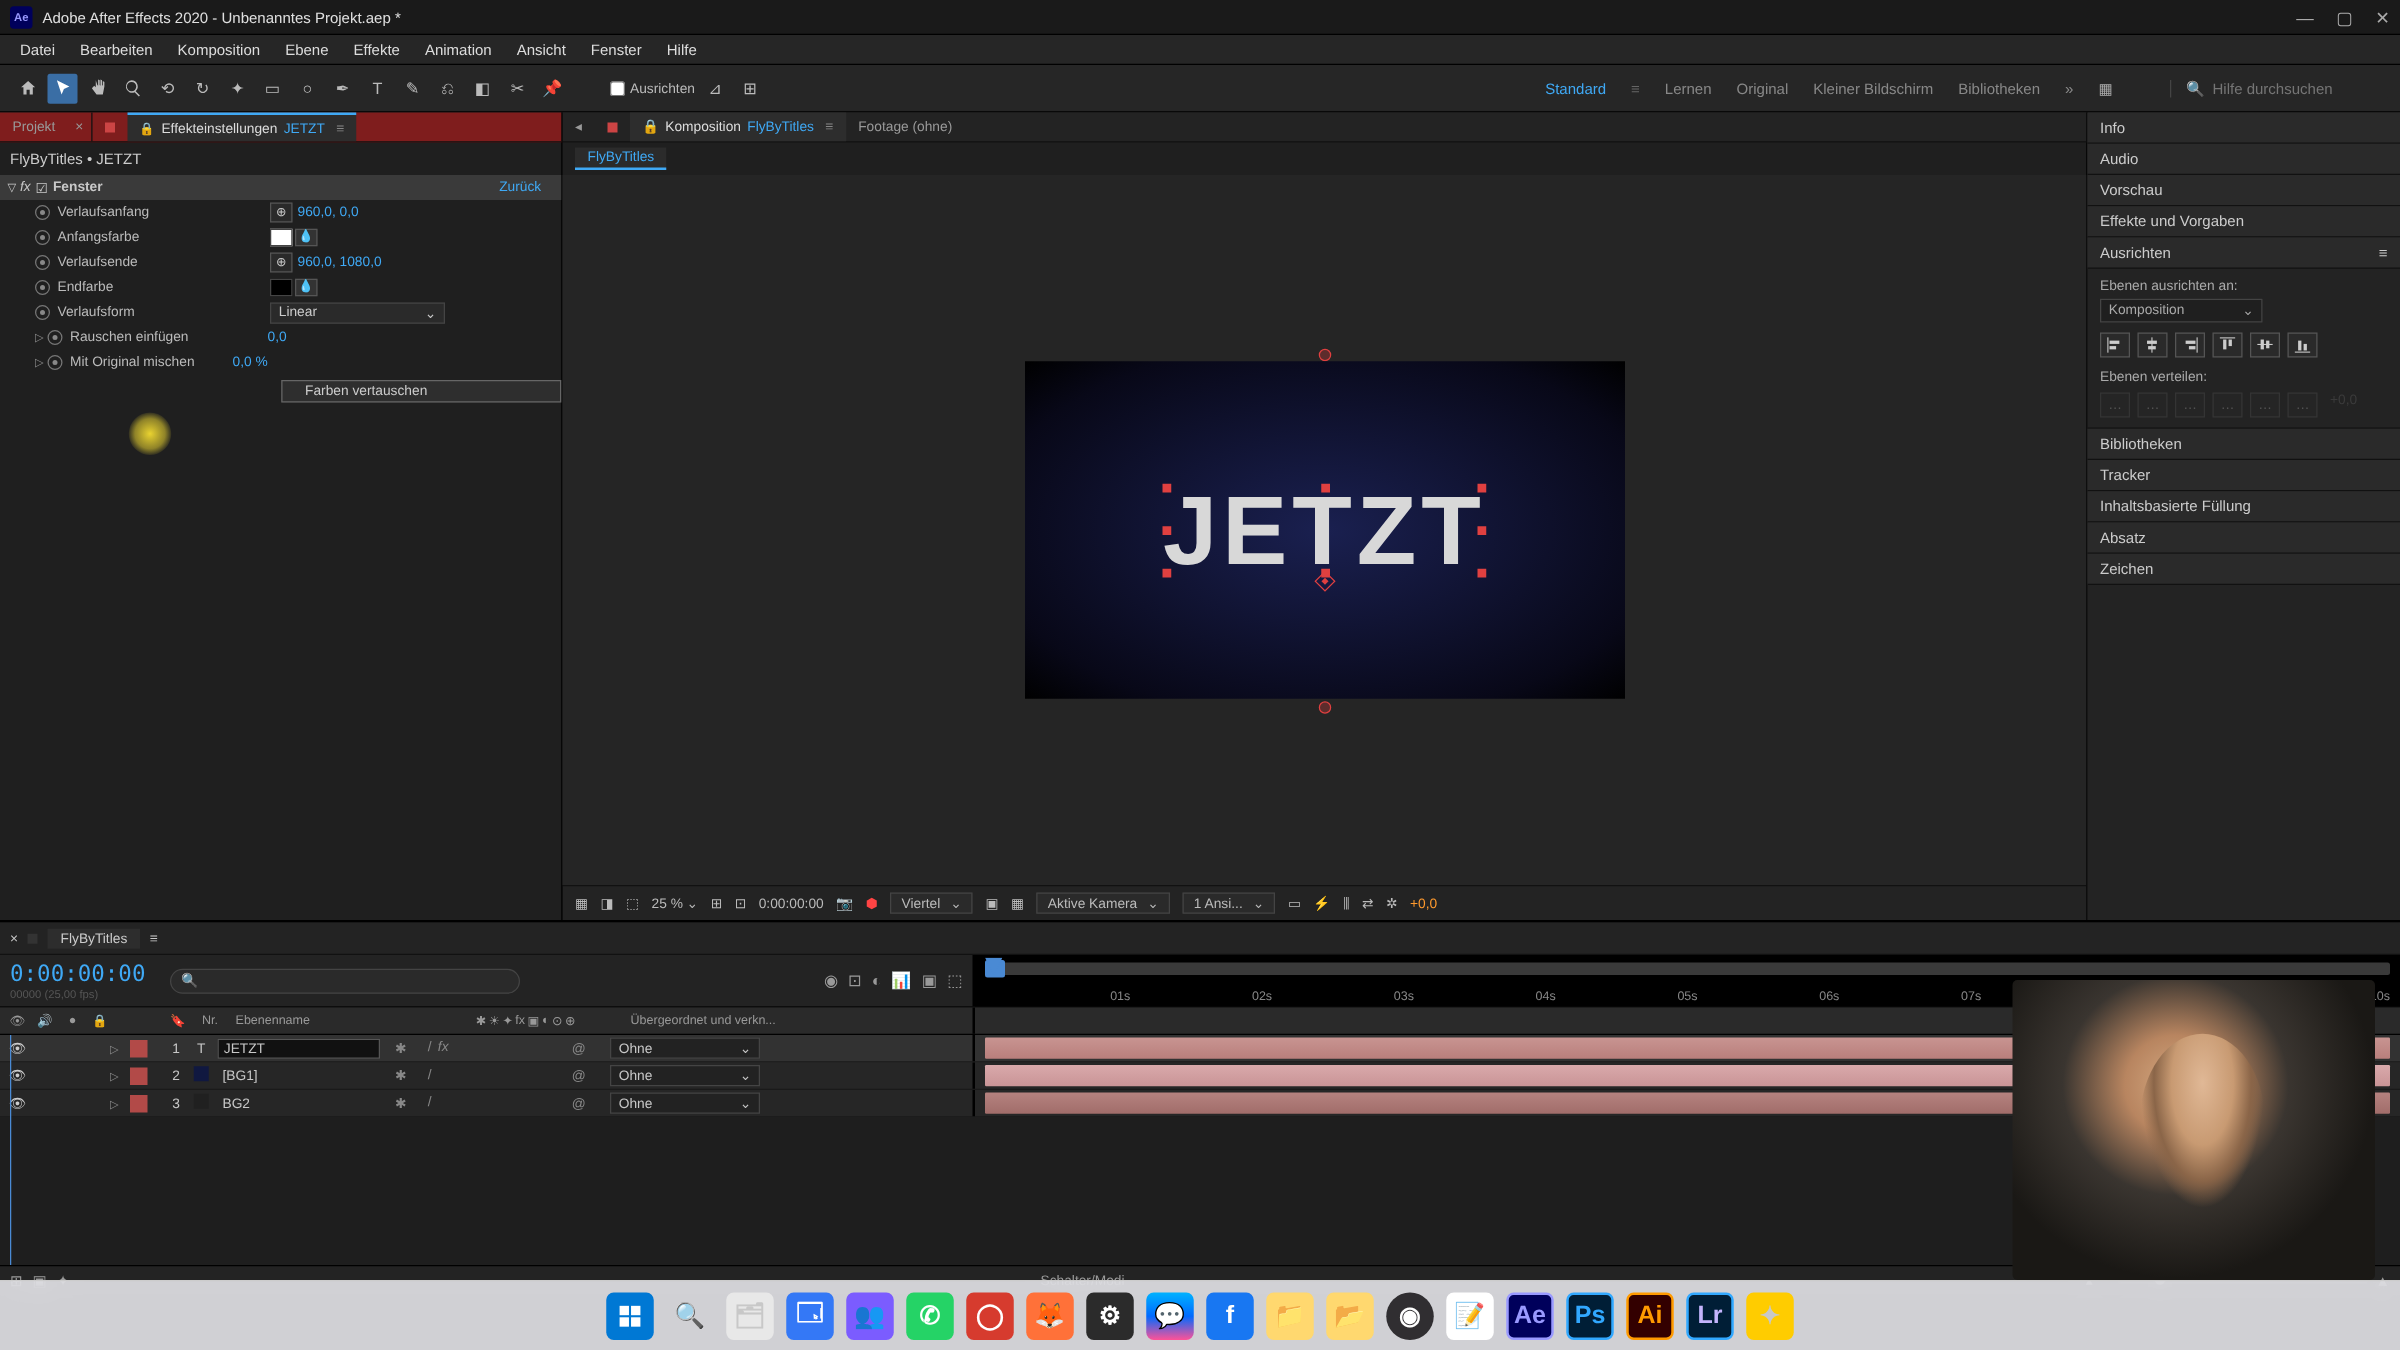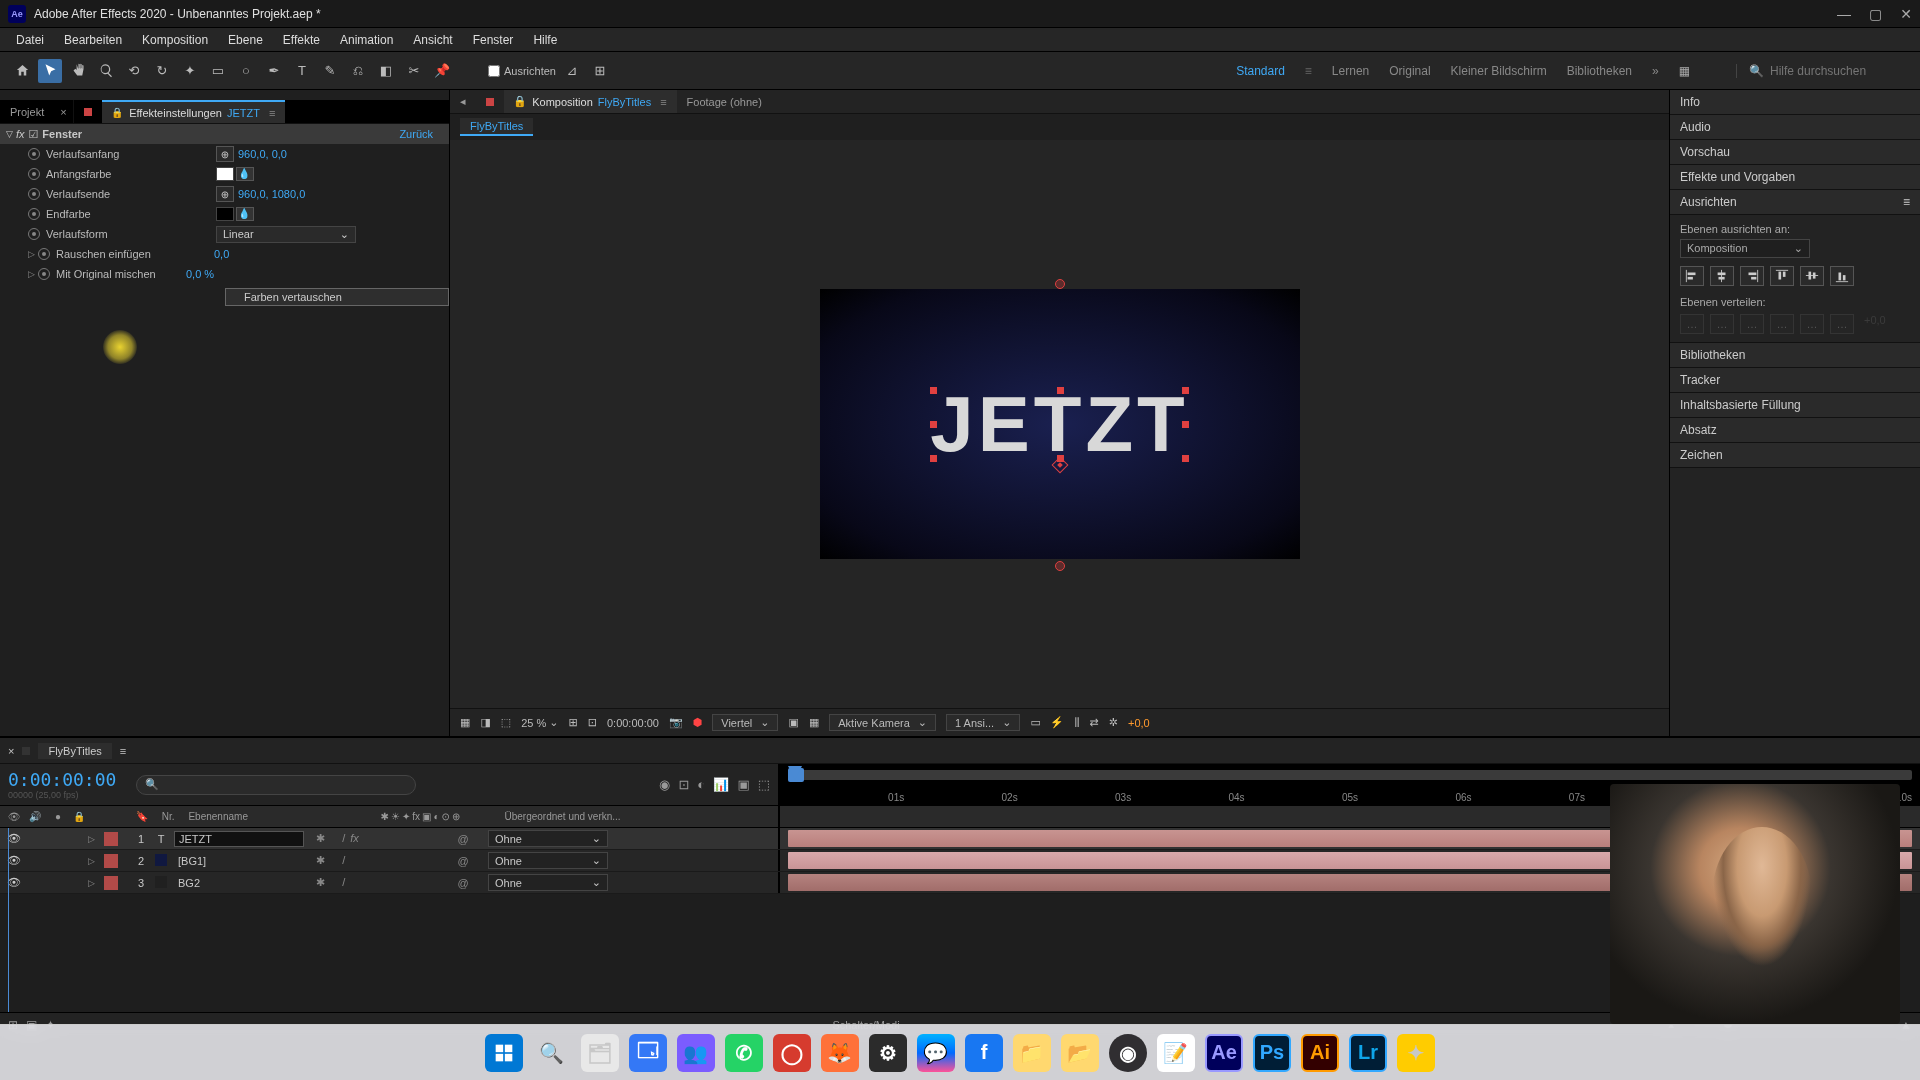--- a/index.html
+++ b/index.html
@@ -29,21 +29,21 @@
 .ws-tab.active { color: #3fa9f5; }
 .search-wrap { display: flex; align-items: center; gap: 6px; margin-left: 16px; border-left: 1px solid #444; padding-left: 12px; }
 .search-inp { background: #262626; border: none; color: #888; width: 140px; font-size: 12px; }
 .grid-ico { margin-right: 10px; color:#aaa; }
 
 
 .main { display: flex; height: 646px; }
 
 
 .left-panel { width: 450px; background: #1f1f1f; border-right: 1px solid #000; display: flex; flex-direction: column; }
-.panel-tabs { height: 24px; display: flex; align-items: center; border-bottom: 1px solid #111; background: #000000; font-size: 11px; margin-top: 10px; }
+.panel-tabs { height: 24px; display: flex; align-items: center; border-bottom: 1px solid #111; background: #7f1d1d; font-size: 11px; }
 .ptab { padding: 0 10px; color: #999; height: 100%; display: flex; align-items: center; gap: 5px; }
 .ptab.close-x { font-size:11px; padding:0 6px; }
 .ptab.active { background: #2d2d2d; color: #ddd; border-top: 2px solid #3fa9f5; }
 .lock-ico { font-size: 10px; }
 .ptab .linked { color: #3fa9f5; }
 .bread { padding: 6px 8px; color: #ccc; font-size: 12px; }
 
 .effect-header { background: #3a3a3a; display: flex; align-items: center; padding: 2px 6px; height: 20px; }
 .effect-header .tri { margin-right: 3px; font-size:9px; }
 .effect-header .fx { font-style: italic; margin-right: 4px; }
@@ -156,21 +156,21 @@
 .tl-footer .ico { margin-right:8px; font-size:12px;}
 
 
 .taskbar { position: absolute; bottom: 0; left: 0; right: 0; height: 56px; background: rgba(240,240,245,0.85); backdrop-filter: blur(8px); display: flex; align-items: center; justify-content: center; gap: 10px; border-top: 1px solid #ccc;}
 .tb-ico { width: 38px; height: 38px; border-radius: 6px; display: flex; align-items: center; justify-content: center; font-size: 20px; font-weight: bold; cursor: pointer;}
 .tb-ico.win { background:#0078d4; color:#fff;}
 .tb-ico.search { color:#555;}
 .tb-ico.ae { background:#00005b; color:#9999ff; border:2px solid #9999ff;}
 .tb-ico.ps { background:#001e36; color:#31a8ff; border:2px solid #31a8ff;}
 .tb-ico.ai { background:#330000; color:#ff9a00; border:2px solid #ff9a00;}
-.tb-ico.lr { background:#001e36; color:#0ea5e9; border:2px solid #31a8ff;}
+.tb-ico.lr { background:#001e36; color:#c4b5fd; border:2px solid #31a8ff;}
 .tb-ico.ff { background:#ff7139; color:#fff;}
 .tb-ico.wa { background:#25d366; color:#fff;}
 .tb-ico.fb { background:#1877f2; color:#fff;}
 .tb-ico.folder { background:#ffd86f; color:#b8860b;}
 .tb-ico.obs { background:#302e31; color:#fff; border-radius:50%;}
 .tb-ico.mes { background: linear-gradient(#00b2ff,#006aff,#ff5297); color:#fff;}
 
 
 .webcam { position:absolute; right: 20px; bottom: 56px; width: 290px; height: 240px; background: radial-gradient(ellipse at 45% 35%, #d4a880 0%, #b88560 18%, #3a3530 40%, #1a1815 70%); border-radius: 4px; overflow:hidden;}
 .webcam::after { content:''; position:absolute; left:35%; top:18%; width:100px; height:140px; background: radial-gradient(ellipse at 50% 28%, #e0b896 0%, #c89a72 35%, #8a6548 55%, transparent 70%); border-radius: 50% 50% 45% 45%;}
@@ -268,20 +268,21 @@
       <div class="ptab" style="border-left:1px solid #111;">
           <span style="width:8px;height:8px;background:#c44;display:inline-block;"></span>
         </div>
       <div class="ptab active">
         <span class="lock-ico">🔒</span>
         <span>Effekteinstellungen</span>
         <span class="linked">JETZT</span>
         <span style="margin-left:4px;color:#888;">≡</span>
       </div>
     </div>
+    <div class="bread">FlyByTitles • JETZT</div>
 
     <div class="effect-header">
       <span class="tri">▽</span>
       <span class="fx">fx</span>
       <span class="check">☑</span>
       <span class="name">Fenster</span>
       <span class="reset">Zurück</span>
     </div>
 
     <div class="prop-row">

